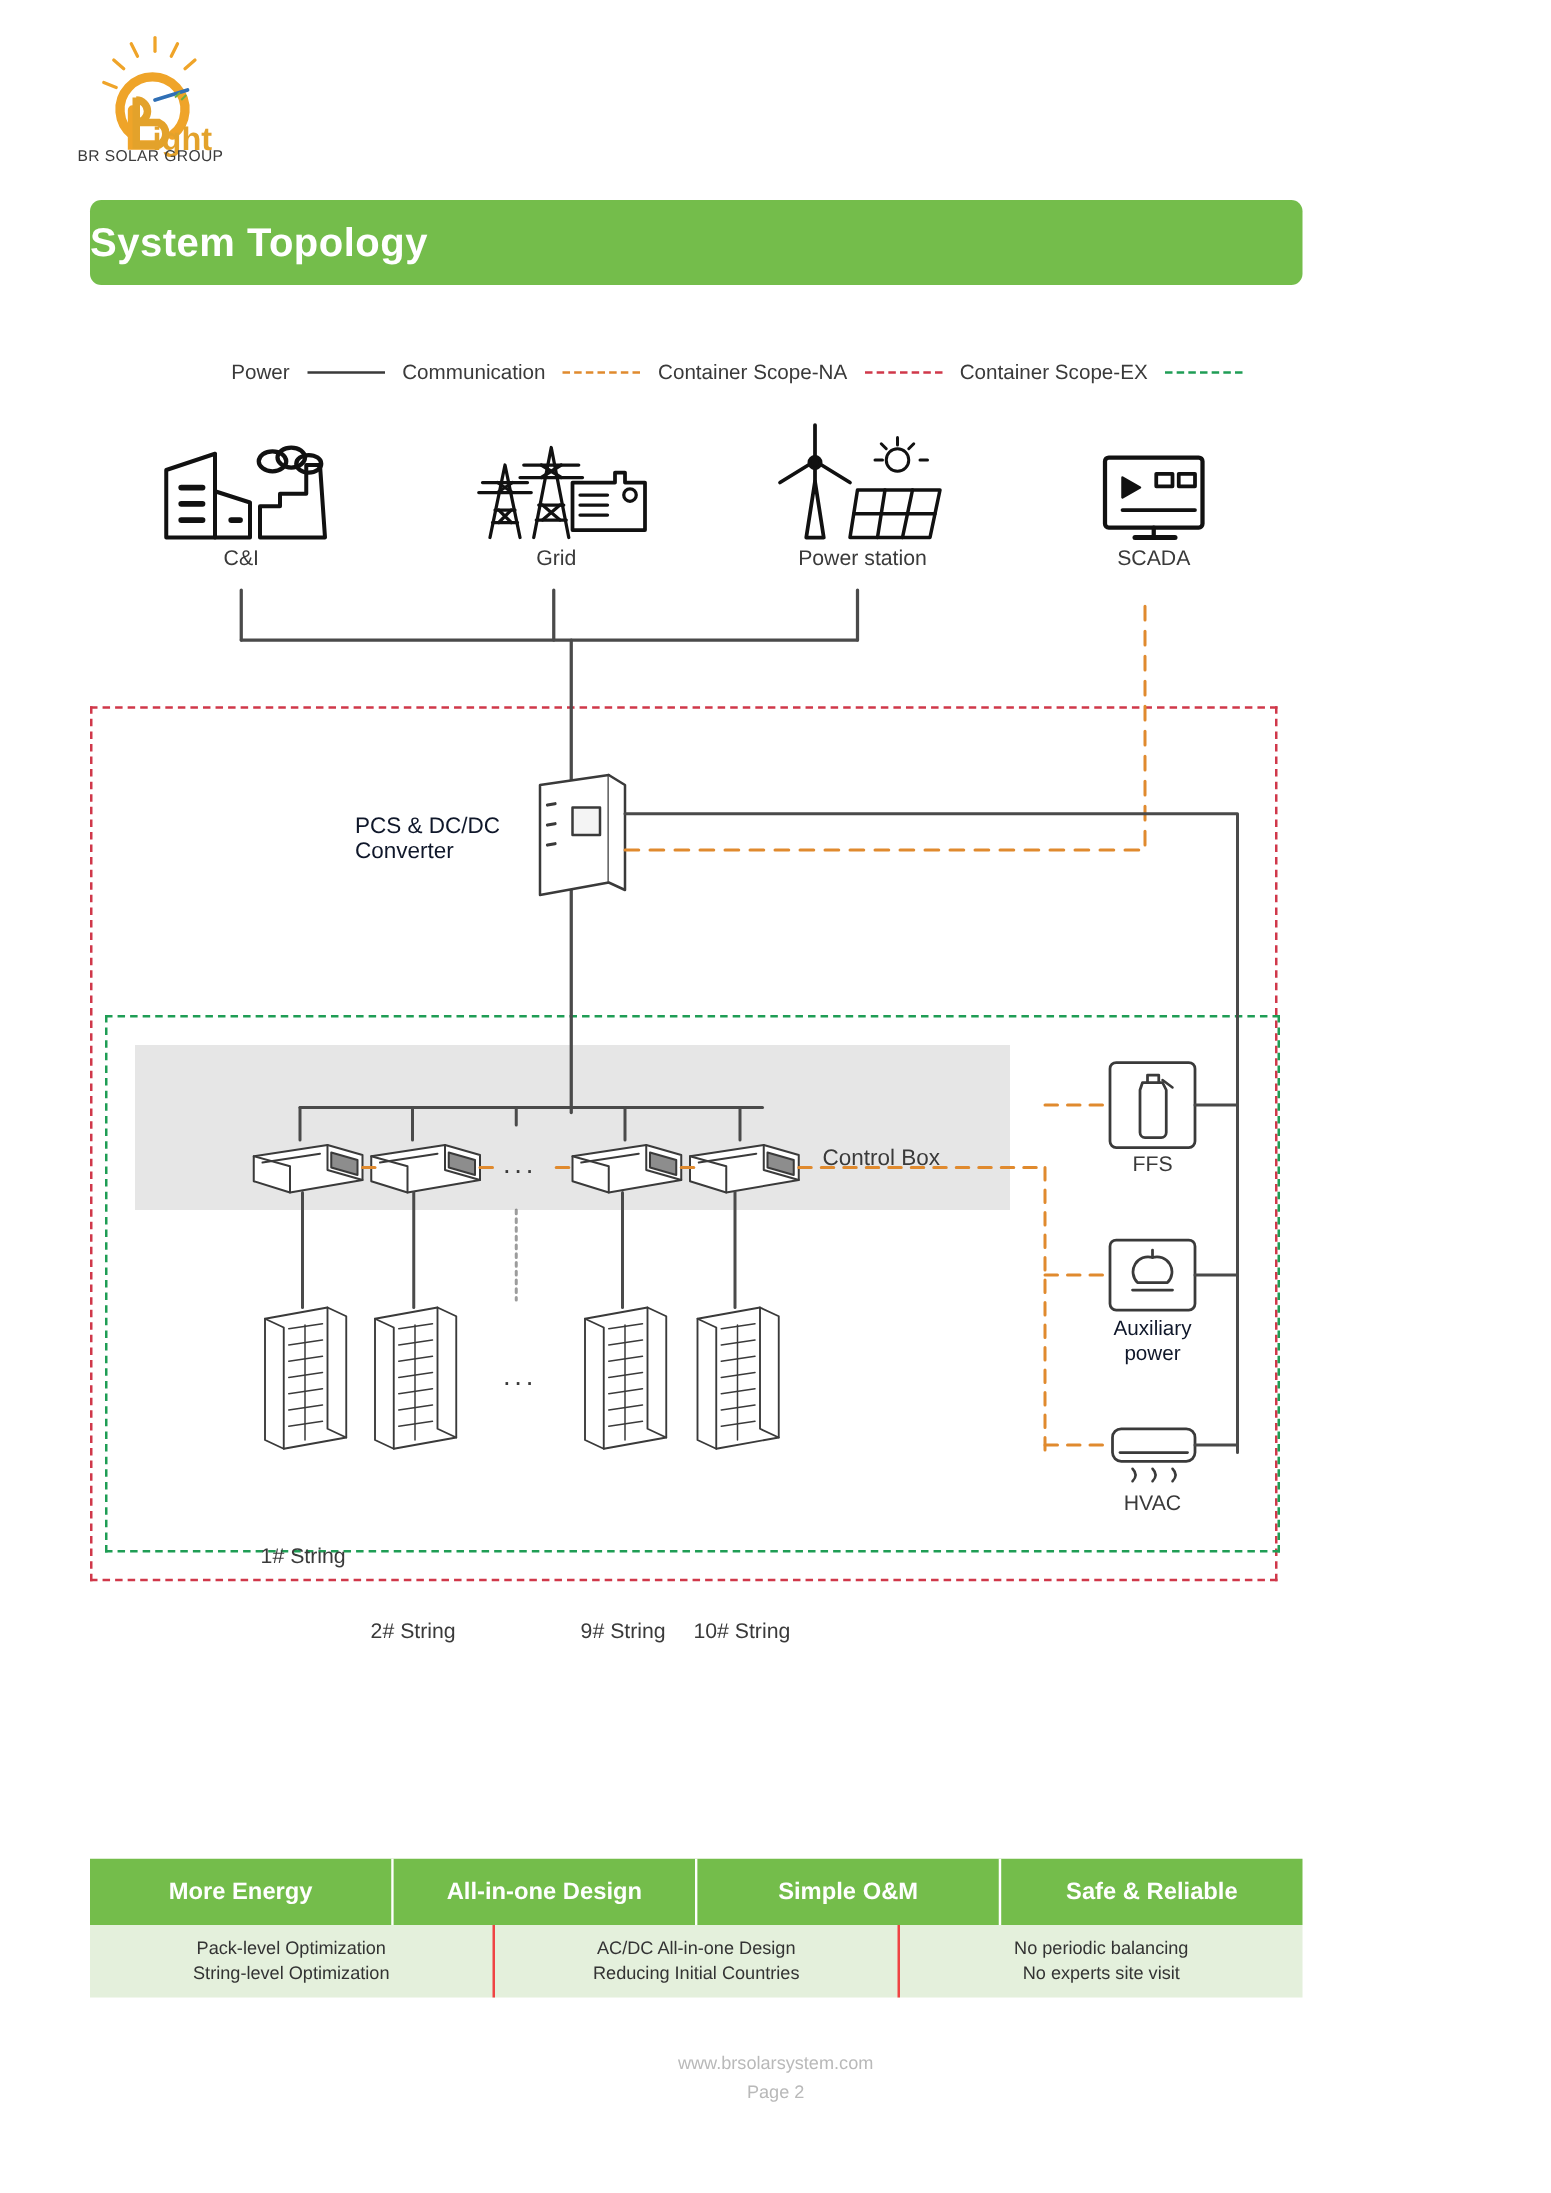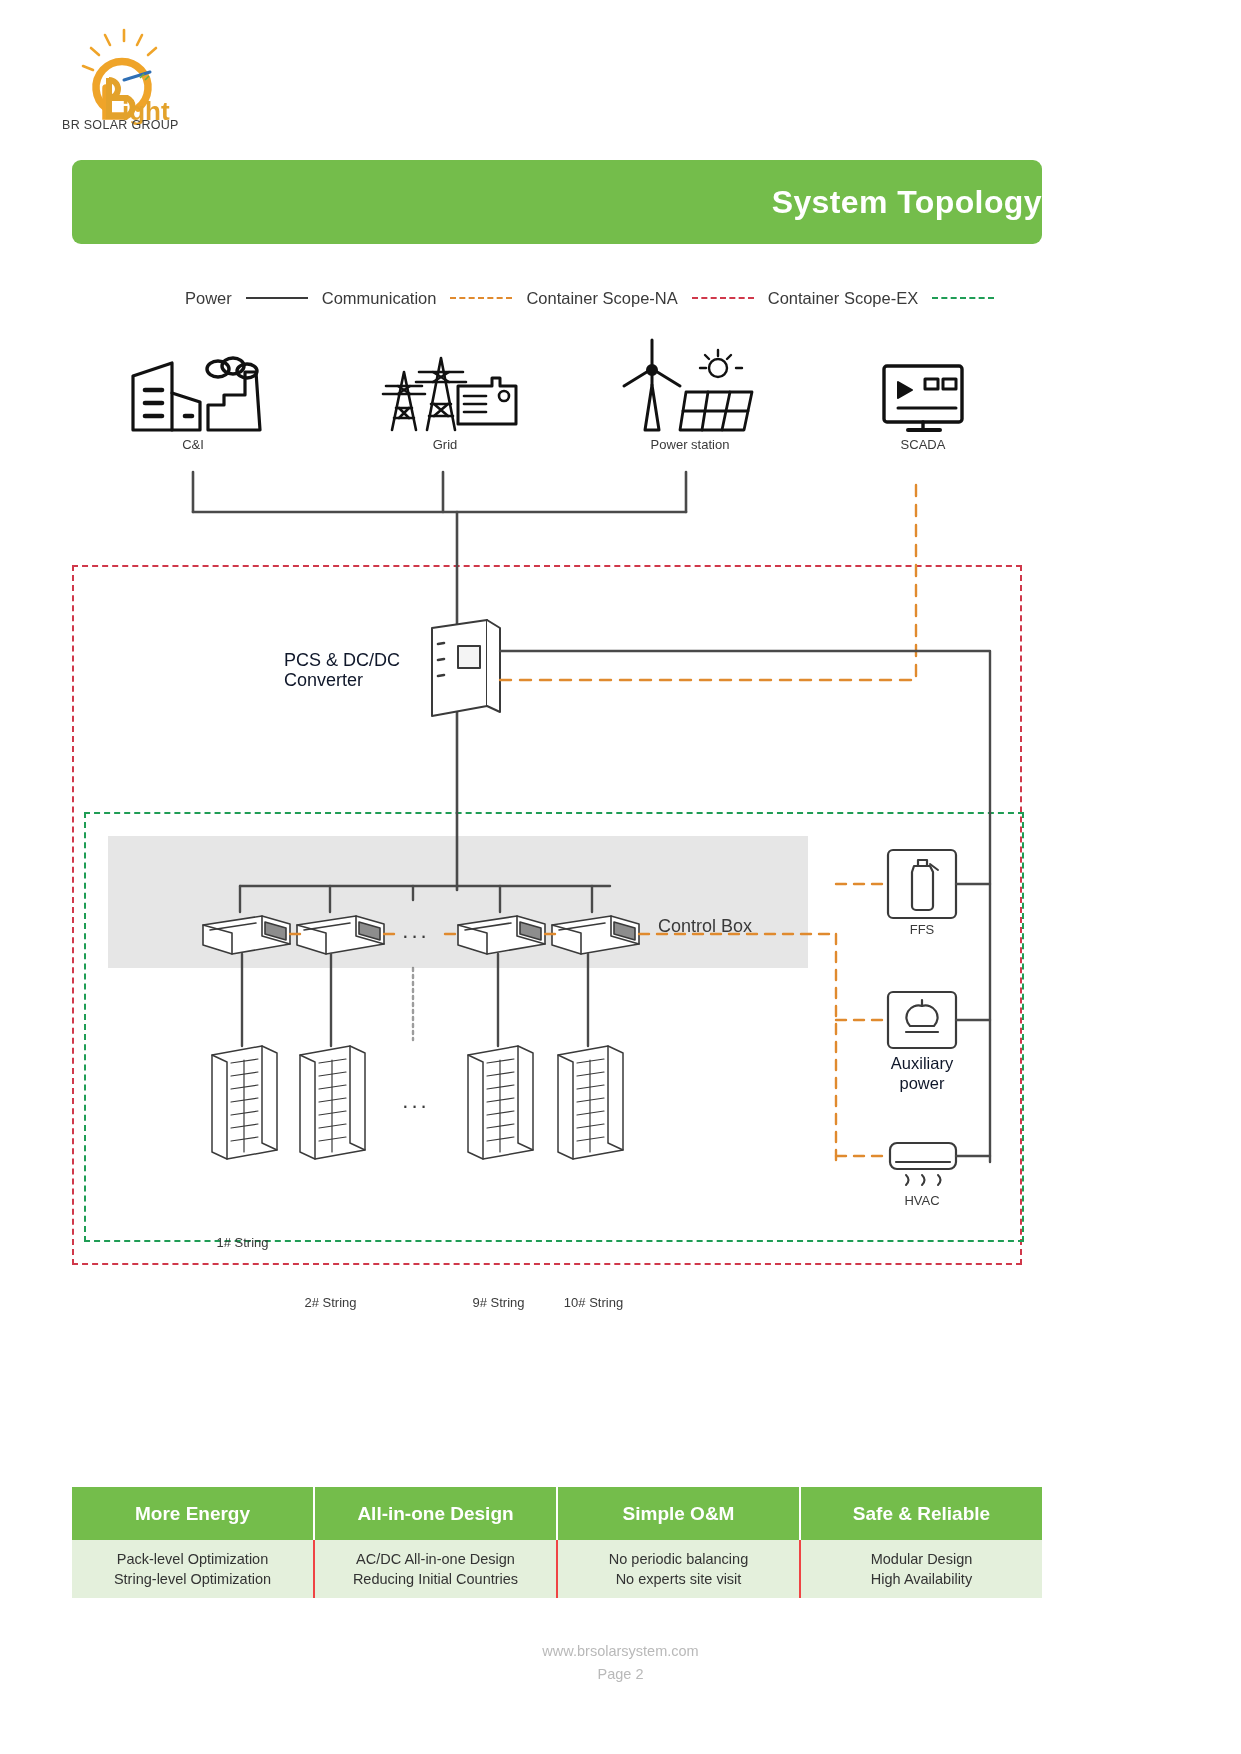--- a/index.html
+++ b/index.html
@@ -8,35 +8,35 @@
 
   
   .hdr{position:absolute;top:0;left:0;width:1241px;height:150px;}
   .logo{position:absolute;left:72px;top:28px;width:110px;height:100px;}
   .logo-txt{position:absolute;left:62px;top:118px;font-size:12.5px;color:#3b3b3b;letter-spacing:.3px;
             font-family:"Liberation Sans",sans-serif;white-space:nowrap;}
   .hdr-lines{position:absolute;right:40px;top:44px;text-align:right;line-height:23px;
              font-size:15.5px;color:#c9c9c9;}
 
   
-  .banner{position:absolute;left:72px;top:160px;width:970px;height:84px;background:#74bd4b;
-          border-radius:9px;display:flex;align-items:center;justify-content:flex-end;}
+  .banner{position:absolute;left:72px;top:160px;width:970px;height:68px;background:#74bd4b;
+          border-radius:9px;display:flex;align-items:center;justify-content:flex-start;}
   .banner span{color:#fff;font-size:32px;font-weight:bold;letter-spacing:.4px;}
 
   
   .legend{position:absolute;left:185px;top:284px;width:830px;height:28px;
           display:flex;align-items:center;gap:0px;}
   .lg{display:flex;align-items:center;}
   .lg-lb{font-size:16.5px;color:#3a3a3a;white-space:nowrap;}
   .lg-ln{width:62px;height:0;margin:0 14px;}
   .sld{border-top:2px solid #3a3a3a;}
   .dsh-o{border-top:2.4px dashed #e08a2e;}
   .dsh-r{border-top:2.4px dashed #d0384a;}
   .dsh-g{border-top:2.4px dashed #1f9d55;}
-  .cap{position:absolute;font-size:13px;color:#3a3a3a;text-align:center;white-space:nowrap;}
+  .cap{position:absolute;font-size:17px;color:#3a3a3a;text-align:center;white-space:nowrap;}
   .cap2{position:absolute;font-size:16.5px;color:#0f172a;text-align:center;line-height:20px;}
 
   
   .scope-na{position:absolute;left:72px;top:565px;width:950px;height:700px;
             border:2.4px dashed #d0384a;box-sizing:border-box;}
   .scope-ex{position:absolute;left:84px;top:812px;width:940px;height:430px;
             border:2.4px dashed #1f9d55;box-sizing:border-box;}
 
   
   .ctrlband{position:absolute;left:108px;top:836px;width:700px;height:132px;background:#e6e6e6;}
@@ -403,24 +403,20 @@
         <span>String-level Optimization</span>
       </div>
       <div class="td">
         <span>AC/DC All-in-one Design</span>
         <span>Reducing Initial Countries</span>
       </div>
       <div class="td">
         <span>No periodic balancing</span>
         <span>No experts site visit</span>
       </div>
-      <div class="td">
-        <span>Modular Design</span>
-        <span>High Availability</span>
-      </div>
     </div>
   </div>
 
   <div class="ftr">
     <div>www.brsolarsystem.com</div>
     <div>Page 2</div>
   </div>
 
 </div>
 

